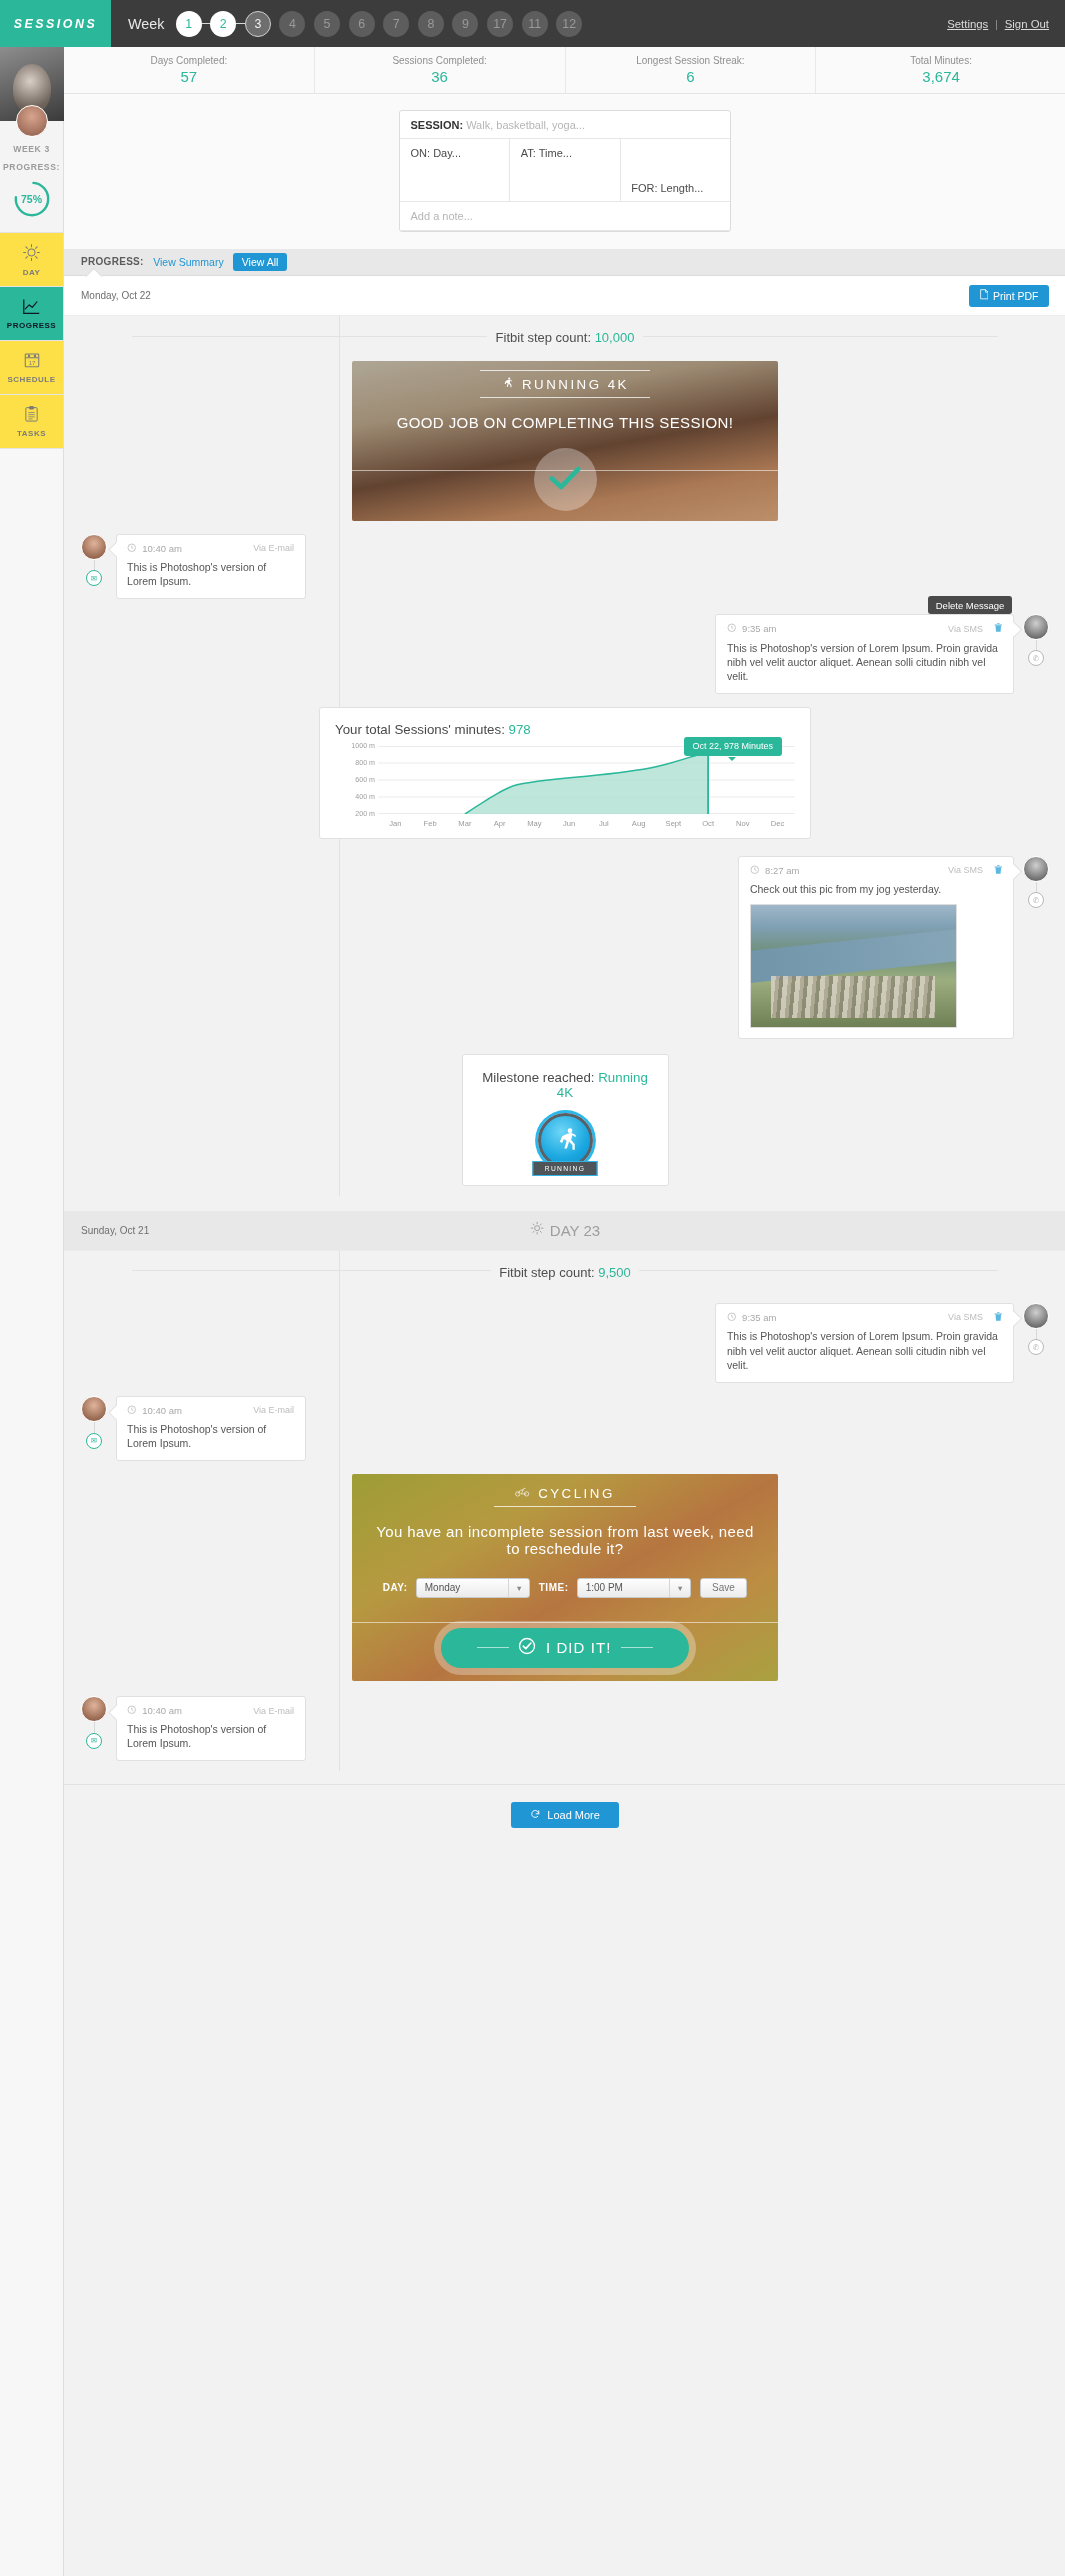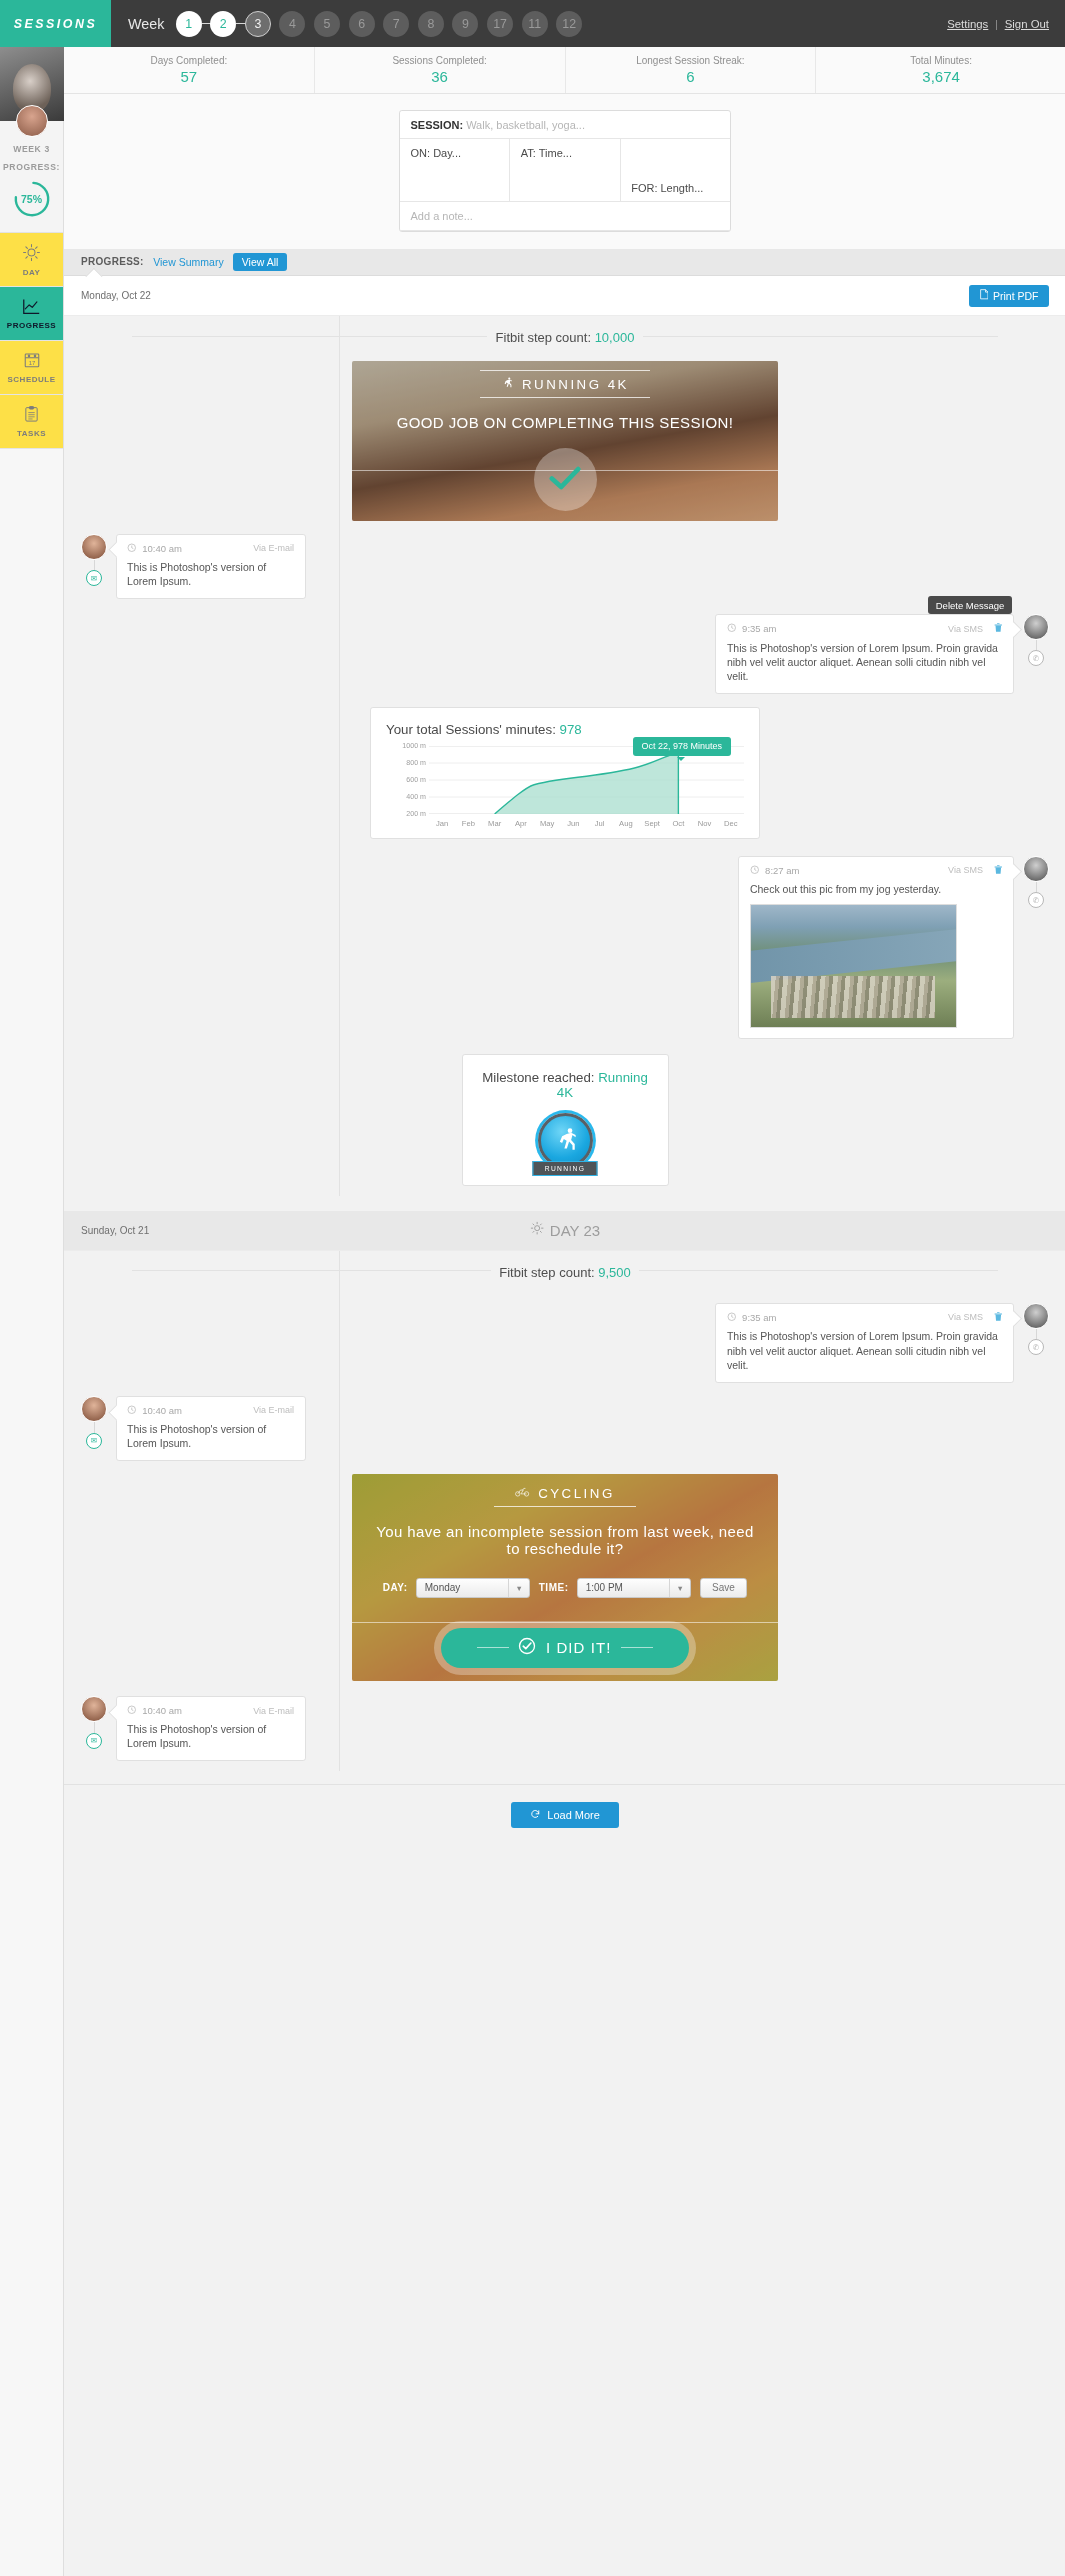--- a/index.html
+++ b/index.html
@@ -139,21 +139,21 @@
   .bubble::before { content: ""; position: absolute; left: -5.7px; top: 9.5px; width: 9.5px; height: 9.5px; background: #fff;
                     border-left: 1px solid #e0e0e0; border-bottom: 1px solid #e0e0e0; transform: rotate(45deg); }
   .bubble.r::before { left: auto; right: -5.7px; border: none; border-right: 1px solid #e0e0e0; border-top: 1px solid #e0e0e0; }
   .bmeta { display: flex; align-items: center; font-size: 9.5px; color: #a8a8a8; gap: 5.7px; margin-bottom: 5.7px; }
   .bmeta .via { margin-left: auto; font-size: 9px; color: #bdbdbd; }
   .btxt { font-size: 10.5px; color: #555; line-height: 14.3px; }
   .trash { color: #bdbdbd; font-size: 9.5px; margin-left: 5.7px; }
   .tooltip-del { position: absolute; background: #4a4a4a; color: #fff; font-size: 9.5px; padding: 3.8px 7.6px; border-radius: 2.9px; }
 
   
-  .chartcard { width: 390px; margin: 13.3px auto 0; background: #fff; border: 1px solid #e0e0e0; border-radius: 2.9px;
+  .chartcard { width: 492px; margin: 13.3px auto 0; background: #fff; border: 1px solid #e0e0e0; border-radius: 2.9px;
                padding: 13.3px 15px 9.5px; position: relative; }
   .chartcard h3 { font-size: 13.3px; font-weight: normal; color: #4a4a4a; margin-bottom: 9.5px; }
   .chartcard h3 .v { color: #2bb79a; }
   .chartwrap { position: relative; height: 82px; }
   .ylabels { position: absolute; left: 0; top: 0; width: 40px; height: 68px; }
   .ylabels span { position: absolute; right: 0; font-size: 7.1px; color: #a0a0a0; transform: translateY(-50%); }
   .plot { position: absolute; left: 43px; right: 0; top: 0; height: 68px; }
   .xlabels { position: absolute; left: 43px; right: 0; bottom: 0; display: flex; }
   .xlabels span { flex: 1; text-align: center; font-size: 7.6px; color: #9a9a9a; }
   .tip { position: absolute; background: #2bb79a; color: #fff; font-size: 9px; padding: 4.8px 8.6px; border-radius: 2.9px;

